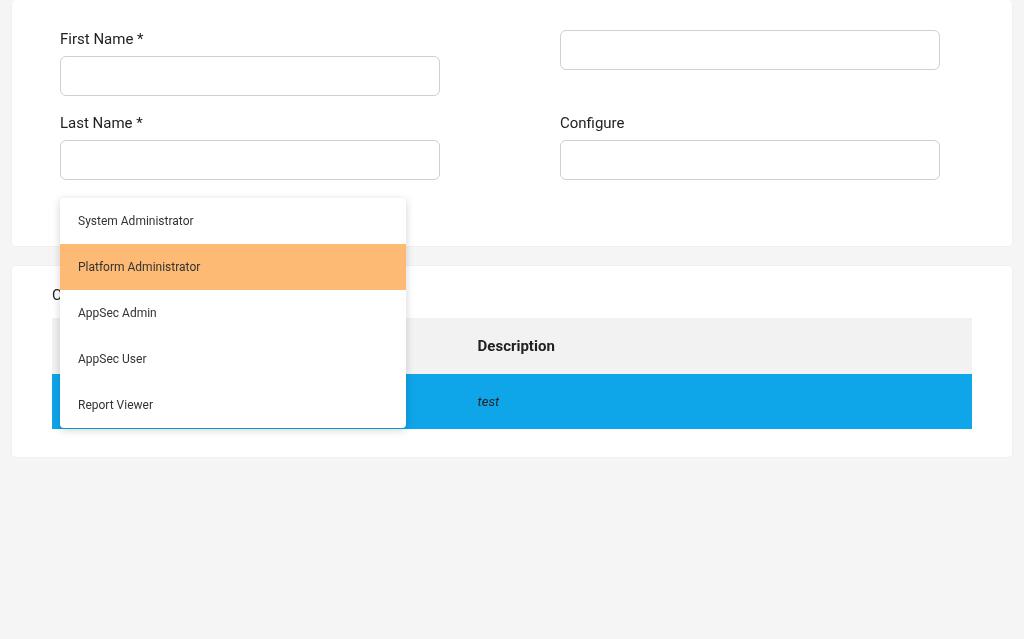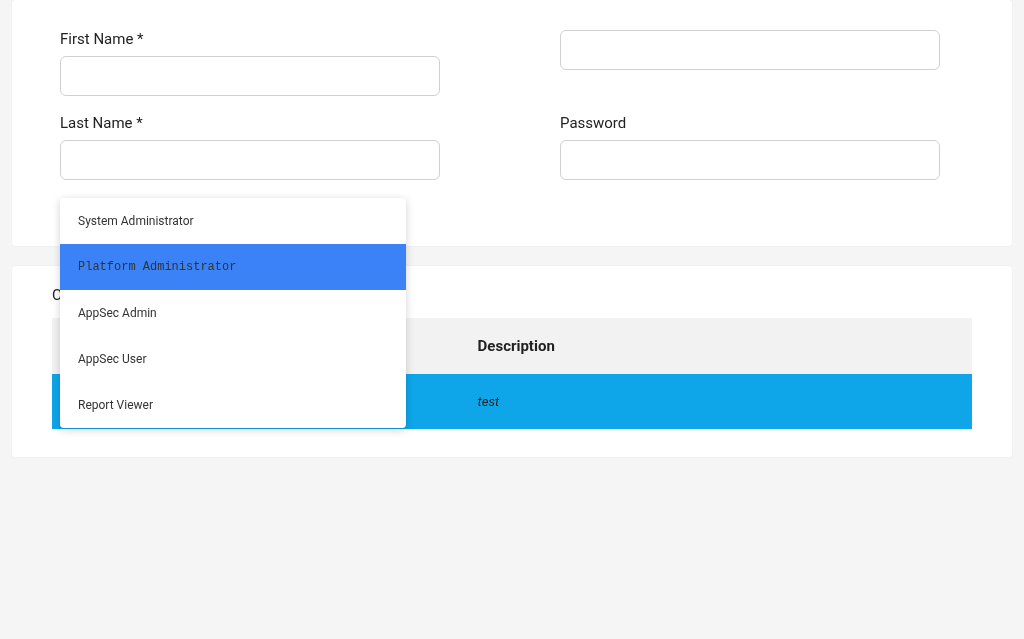--- a/index.html
+++ b/index.html
@@ -50,22 +50,21 @@
     z-index: 10;
     overflow: hidden;
   }
   .dropdown-popup .option {
     padding: 16px 18px;
     font-size: 12px;
     color: #333;
     cursor: pointer;
   }
   .dropdown-popup .option.highlight {
-    background: #3b82f6;
-    font-family: Liberation Mono, monospace;
+    background: #fdba74;
   }
 
   .card.lower {
     padding: 20px 40px 28px 40px;
   }
   .section-title {
     font-size: 15px;
     color: #222;
     margin-bottom: 14px;
   }
@@ -111,21 +110,21 @@
     </div>
     <div class="field">
       <input type="text" value="" style="">
     </div>
 
     <div class="field">
       <label>Last Name *</label>
       <input type="text" value="" style="">
     </div>
     <div class="field">
-      <label>Password</label>
+      <label>Configure</label>
       <input type="password" value="" style="">
     </div>
 
     <div class="field"></div>
 
   </div>
 
   <div class="dropdown-popup">
     <div class="option">
       <span>System Administrator</span>

